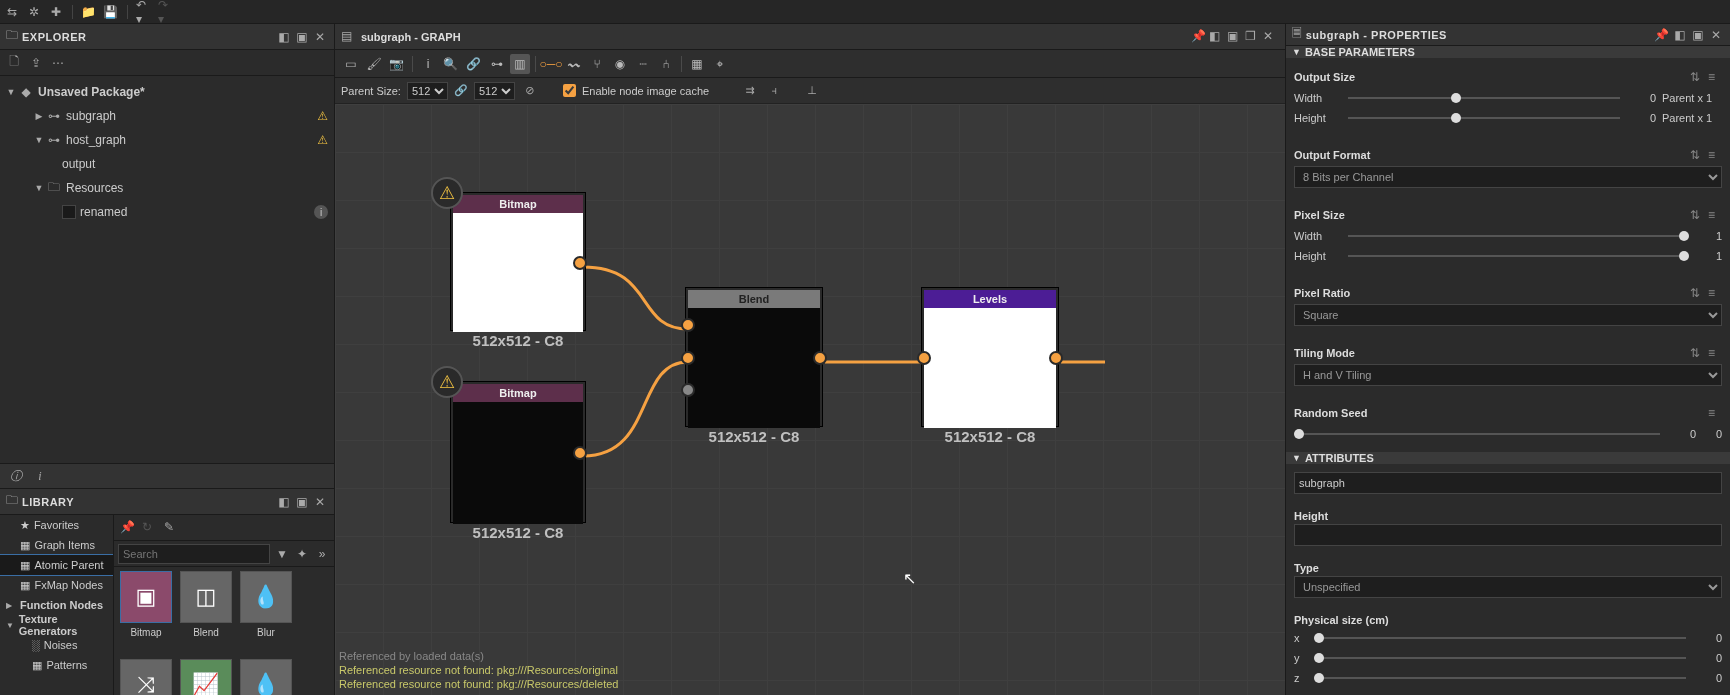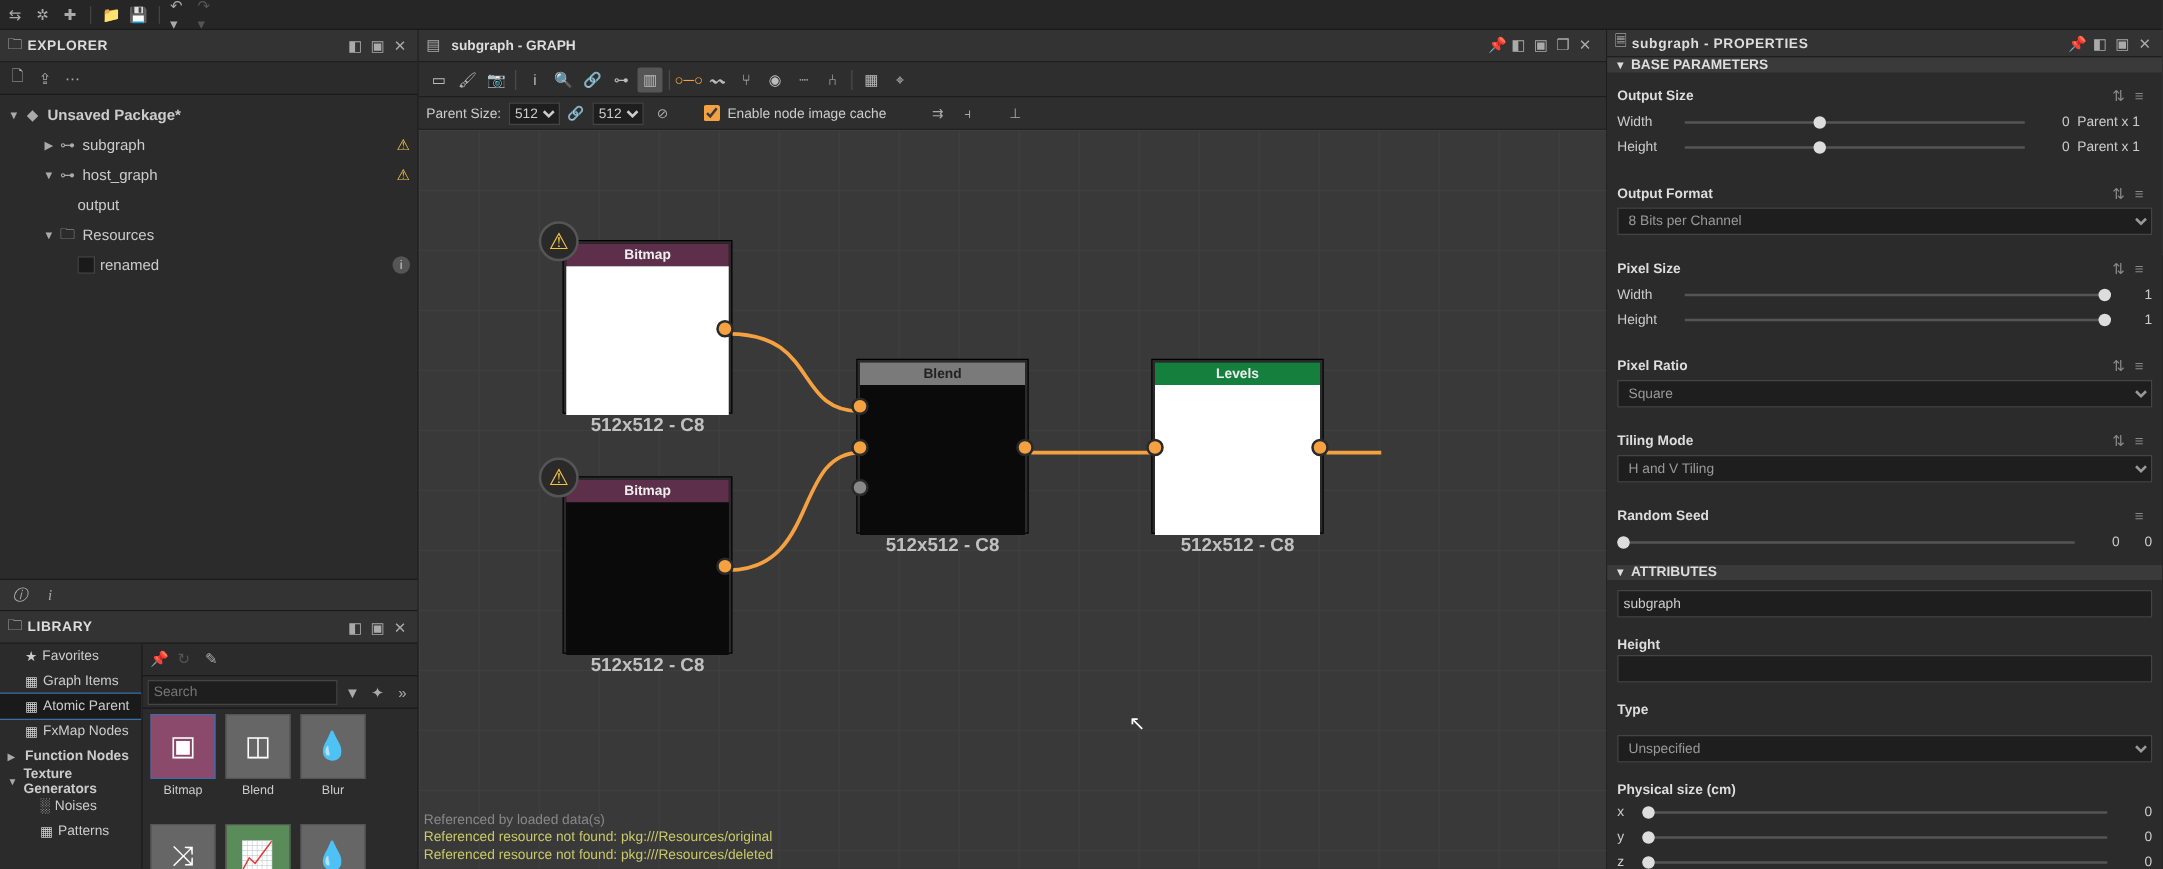--- a/index.html
+++ b/index.html
@@ -60,21 +60,21 @@
 .graph-toolbar2 .lbl{color:#ccc;}
 .graph-toolbar2 input[type=checkbox]{accent-color:#f5a142;}
 .graph-toolbar2 .link{width:14px;height:14px; color:#aaa;}
 .graph-toolbar2 .gtb2{width:18px;height:18px;color:#aaa;cursor:pointer;display:flex;align-items:center;justify-content:center;}
 .canvas{flex:1;position:relative;background:#393939;background-image:linear-gradient(#3f3f3f 1px,transparent 1px),linear-gradient(90deg,#3f3f3f 1px,transparent 1px);background-size:48px 48px;overflow:hidden;}
 .node{position:absolute;border:2px solid #2a2a2a;background:#0a0a0a;box-shadow:0 0 0 1px #000;}
 .node .ntitle{height:18px;display:flex;align-items:center;justify-content:center;font-size:11px;font-weight:bold;color:#eee;}
 .node .npreview{background:#fff;}
 .node.bitmap .ntitle{background:#5d2f4b;}
 .node.blend .ntitle{background:#7a7a7a;color:#222;}
-.node.levels .ntitle{background:#15803d;}
+.node.levels .ntitle{background:#4c1d95;}
 .node.dark .npreview{background:#0a0a0a;}
 .ncaption{position:absolute;color:#c0c0c0;font-size:15px;font-weight:bold;text-align:center;}
 .port{position:absolute;width:14px;height:14px;border-radius:50%;background:#f5a142;border:2px solid #2a2a2a;}
 .port.gray{background:#888;}
 .warn-badge{position:absolute;width:32px;height:32px;border-radius:50%;background:#2a2a2a;border:2px solid #555;display:flex;align-items:center;justify-content:center;}
 .warn-badge span{color:#f5c542;font-size:18px;}
 .cursor-ptr{position:absolute;font-size:16px;color:#fff;}
 svg.edges{position:absolute;top:0;left:0;pointer-events:none;}
 .status-msgs{position:absolute;left:4px;bottom:4px;font-size:11px;line-height:14px;}
 .status-msgs .m0{color:#888;}
@@ -478,21 +478,21 @@
     </div>
 
     <div class="prop-group">
       <input class="pinput" value="subgraph" style="">
     </div>
     <div class="prop-group">
       <div class="group-title" style="margin-bottom:2px;">Height</div>
       <input class="pinput" value="" style="">
     </div>
     <div class="prop-group">
-      <div class="group-title" style="margin-bottom:14px;">Type</div>
+      <div class="group-title" style="margin-bottom:2px;">Type</div>
       <select class="pselect"><option>Unspecified</option></select>
     </div>
     <div class="prop-group">
       <div class="group-title" style="margin-bottom:2px;">Physical size (cm)</div>
       <div class="prow">
           <span class="plabel" style="width:14px;">x</span>
           <div class="slider">
             <div class="knob" style="left:0;"></div>
           </div>
           <span class="pval">0</span>

